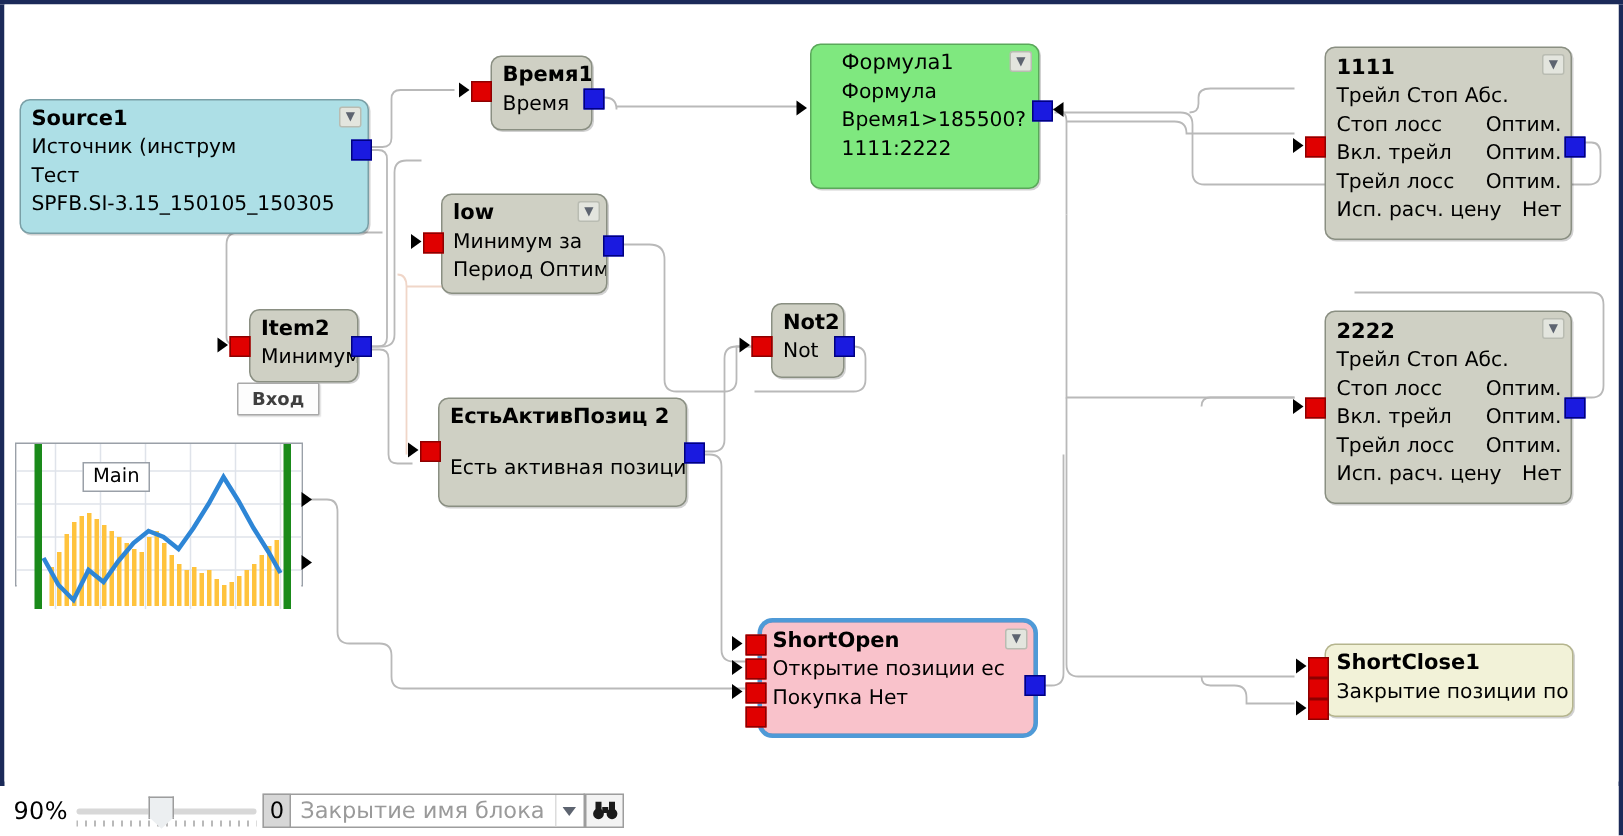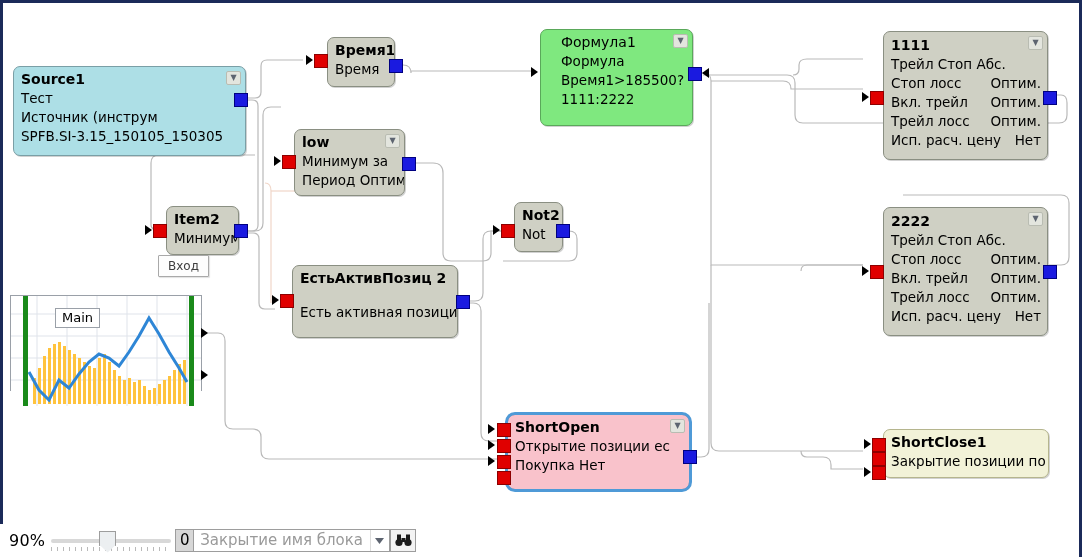--- a/index.html
+++ b/index.html
@@ -69,20 +69,21 @@
   .sk-gray  {background:#cfd0c4;border-color:#8a8f82;}
   .sel{outline:3px solid #4f9ad7;outline-offset:-1px;border-radius:8px;}
 
   
   .tiplabel{
     position:absolute;box-sizing:border-box;
     background:#fdfdfd;border:1px solid #a9a9a9;
     font-size:12px;line-height:16px;color:#3f3f3f;
     padding:2px 9px;border-radius:1px;
     box-shadow:1px 1px 1px rgba(0,0,0,.12);
+    font-weight:bold;
   }
 
   
   .thumb{
     position:absolute;box-sizing:border-box;
     border:1px solid #9aa0a8;background:#ffffff;
   }
   .thumb .maintag{
     position:absolute;left:44px;top:12px;
     background:#ffffff;border:1px solid #9aa0a8;
@@ -184,22 +185,22 @@
 
         <path d="M708,262 L708,440 Q708,448 716,448 L860,448"></path>
         <path d="M798,448 Q798,454 804,454 L820,454 Q828,454 828,462 L828,466 L860,466"></path>
 
         <path d="M686,454 L698,454 Q706,454 706,446 L706,300"></path>
       </g>
     </svg>
 
     <div class="blk sk-source" style="left:10px;top:63px;width:233px;height:90px;">
       <div class="ttl">Source1</div>
+      <div class="ln">Источник (инструм</div>
       <div class="ln">Тест</div>
-      <div class="ln">Источник (инструм</div>
       <div class="ln">SPFB.SI-3.15_150105_150305</div>
       <div class="chev">▼</div>
     </div>
     <div class="port out" style="left:231px;top:90px;"></div>
 
     <div class="blk sk-gray" style="left:324px;top:34px;width:68px;height:50px;">
       <div class="ttl">Время1</div>
       <div class="ln">Время</div>
     </div>
     <div class="arrow" style="left:303px;top:52px;"></div>

